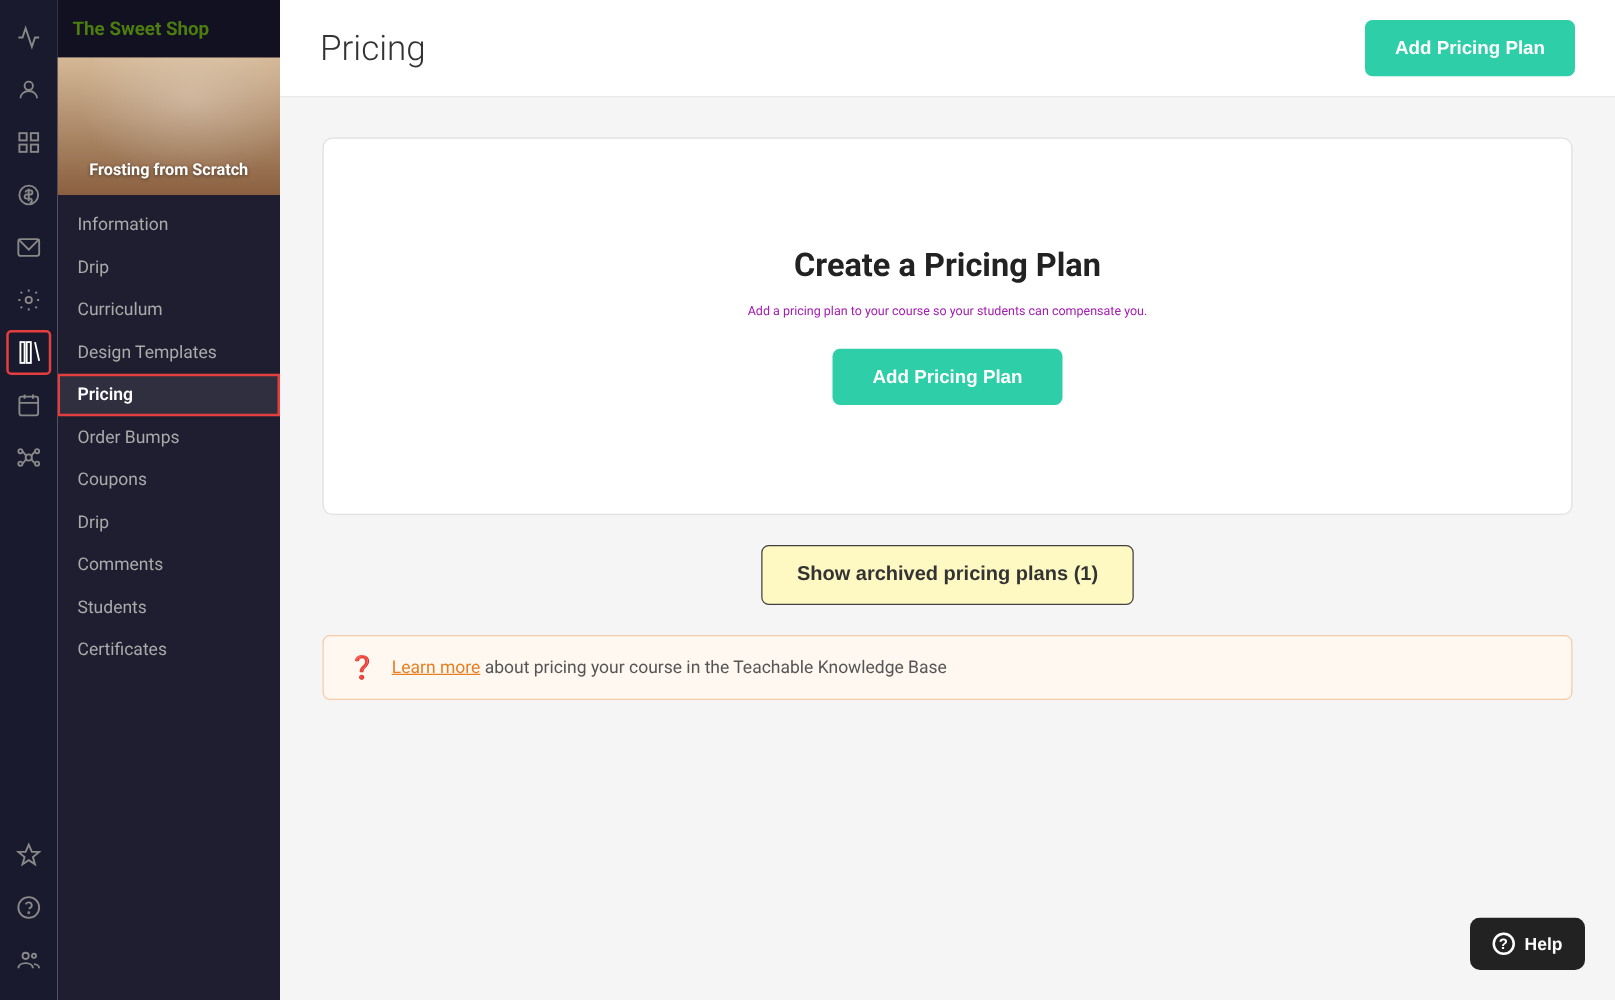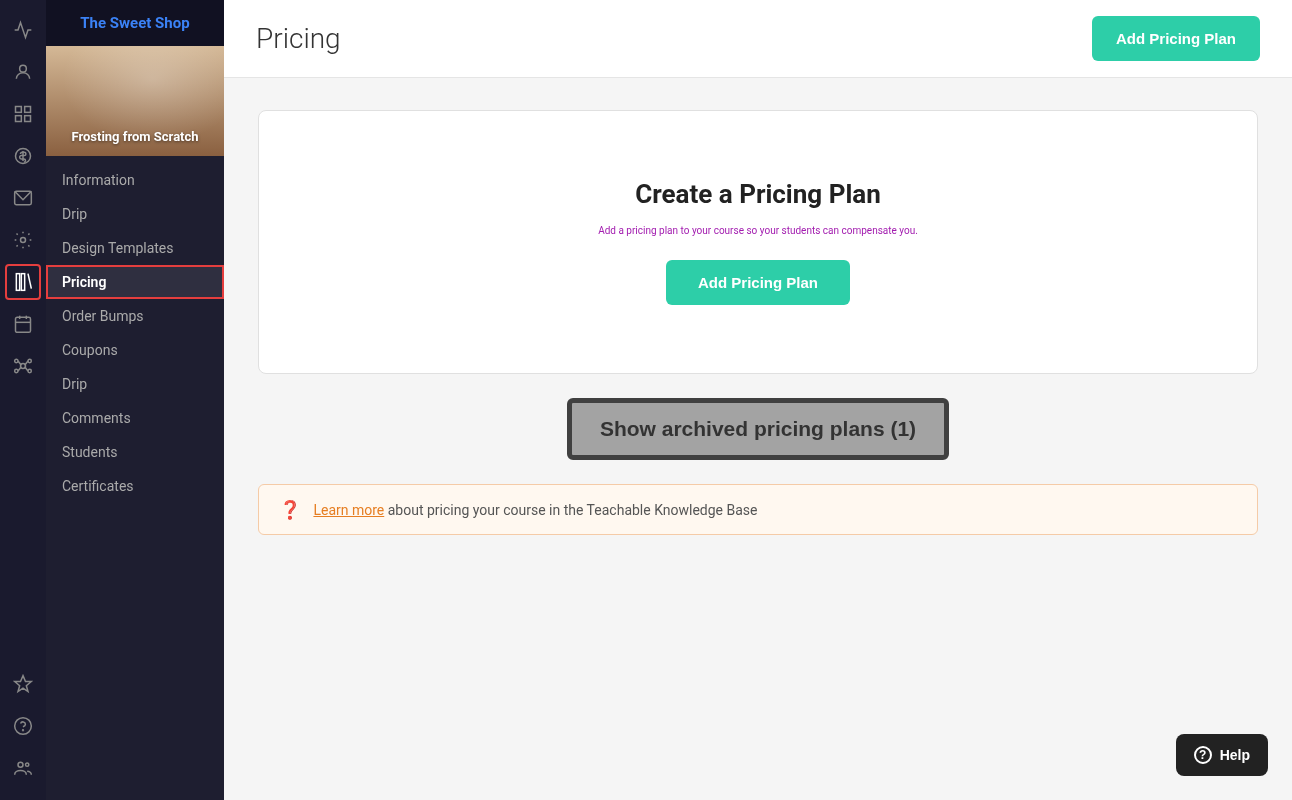--- a/index.html
+++ b/index.html
@@ -33,26 +33,25 @@
 
     
     .sidebar {
       width: 178px;
       background: #1e1e30;
       display: flex;
       flex-direction: column;
       flex-shrink: 0;
     }
     .sidebar-header {
-      color: #3b82f6;
+      color: #4d7c0f;
       font-size: 15px;
       font-weight: 700;
       padding: 14px 12px;
       background: #111122;
-      text-align: center;
     }
     .sidebar-thumbnail {
       width: 100%;
       height: 110px;
       background: linear-gradient(135deg, #c8a882 0%, #a0785a 50%, #7a5c3e 100%);
       display: flex;
       align-items: flex-end;
       justify-content: center;
       padding-bottom: 10px;
       position: relative;
@@ -129,21 +128,21 @@
     
     .empty-card {
       background: #fff;
       border: 1px solid #e0e0e0;
       border-radius: 8px;
       width: 100%;
       max-width: 1000px;
       display: flex;
       flex-direction: column;
       align-items: center;
-      padding: 68px 40px;
+      padding: 87px 40px;
       gap: 16px;
     }
     .empty-card-title {
       font-size: 26px;
       font-weight: 700;
       color: #222;
     }
     .empty-card-subtitle {
       font-size: 10px;
       color: #a21caf;
@@ -155,26 +154,26 @@
       padding: 14px 32px;
       border-radius: 6px;
       font-size: 15px;
       font-weight: 600;
       cursor: pointer;
       margin-top: 8px;
     }
 
     
     .archived-btn {
-      background: #a3a3a3;
+      background: #fef9c3;
       color: #333;
-      border: 5px solid #404040;
+      border: 1px solid #404040;
       padding: 14px 28px;
       border-radius: 6px;
-      font-size: 21px;
+      font-size: 16px;
       font-weight: 600;
       cursor: pointer;
     }
 
     
     .info-banner {
       background: #fff8f0;
       border: 1px solid #f5cba7;
       border-radius: 6px;
       padding: 14px 20px;
@@ -331,20 +330,21 @@
 </div>
 
 <div class="sidebar">
   <div class="sidebar-header">The Sweet Shop</div>
   <div class="sidebar-thumbnail">
     <div class="thumbnail-label">Frosting from Scratch</div>
   </div>
   <div class="sidebar-nav">
     <div class="nav-item">Information</div>
     <div class="nav-item">Drip</div>
+    <div class="nav-item">Curriculum</div>
     <div class="nav-item">Design Templates</div>
     <div class="nav-item active-highlighted arrow-container" style="position:relative;">
       Pricing
       <svg class="red-arrow" viewBox="0 0 190 30" xmlns="http://www.w3.org/2000/svg" style="position:absolute;left:-195px;top:50%;transform:translateY(-50%);width:190px;height:30px;">
         <defs>
           <marker id="arrowhead" markerWidth="8" markerHeight="6" refX="8" refY="3" orient="auto">
             <polygon points="0 0, 8 3, 0 6" fill="#e53e3e"></polygon>
           </marker>
         </defs>
         <line x1="5" y1="15" x2="178" y2="15" stroke="#e53e3e" stroke-width="3" marker-end="url(#arrowhead)"></line>

